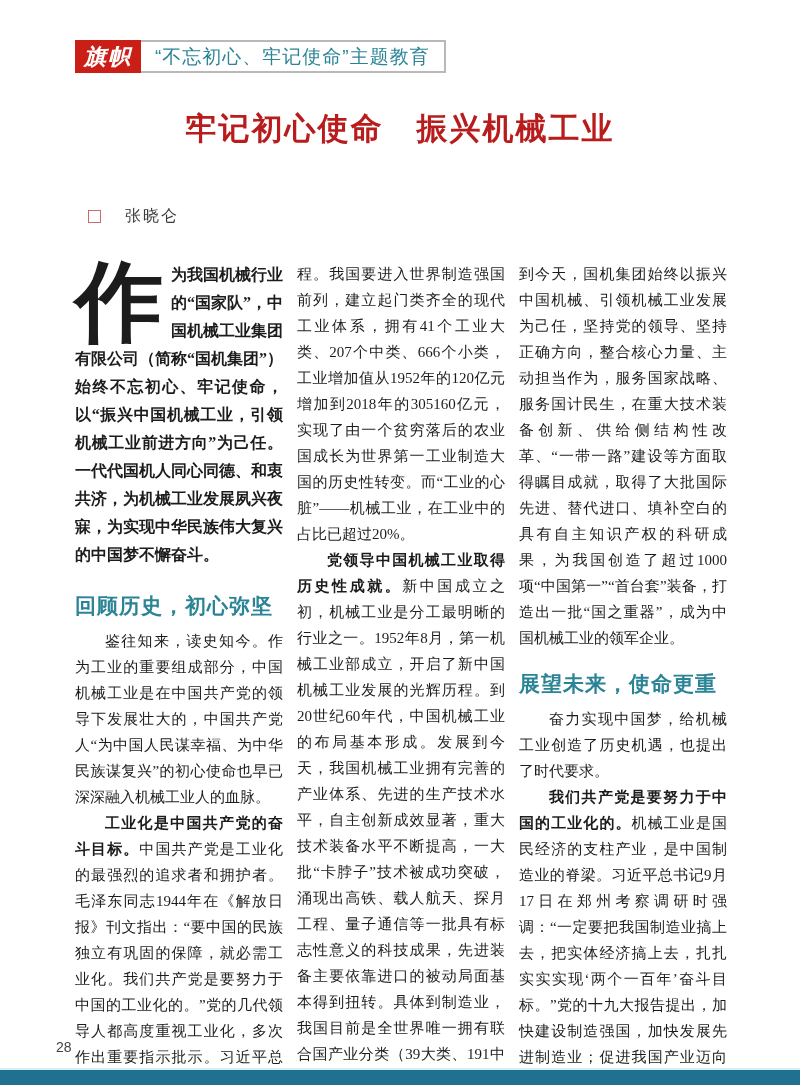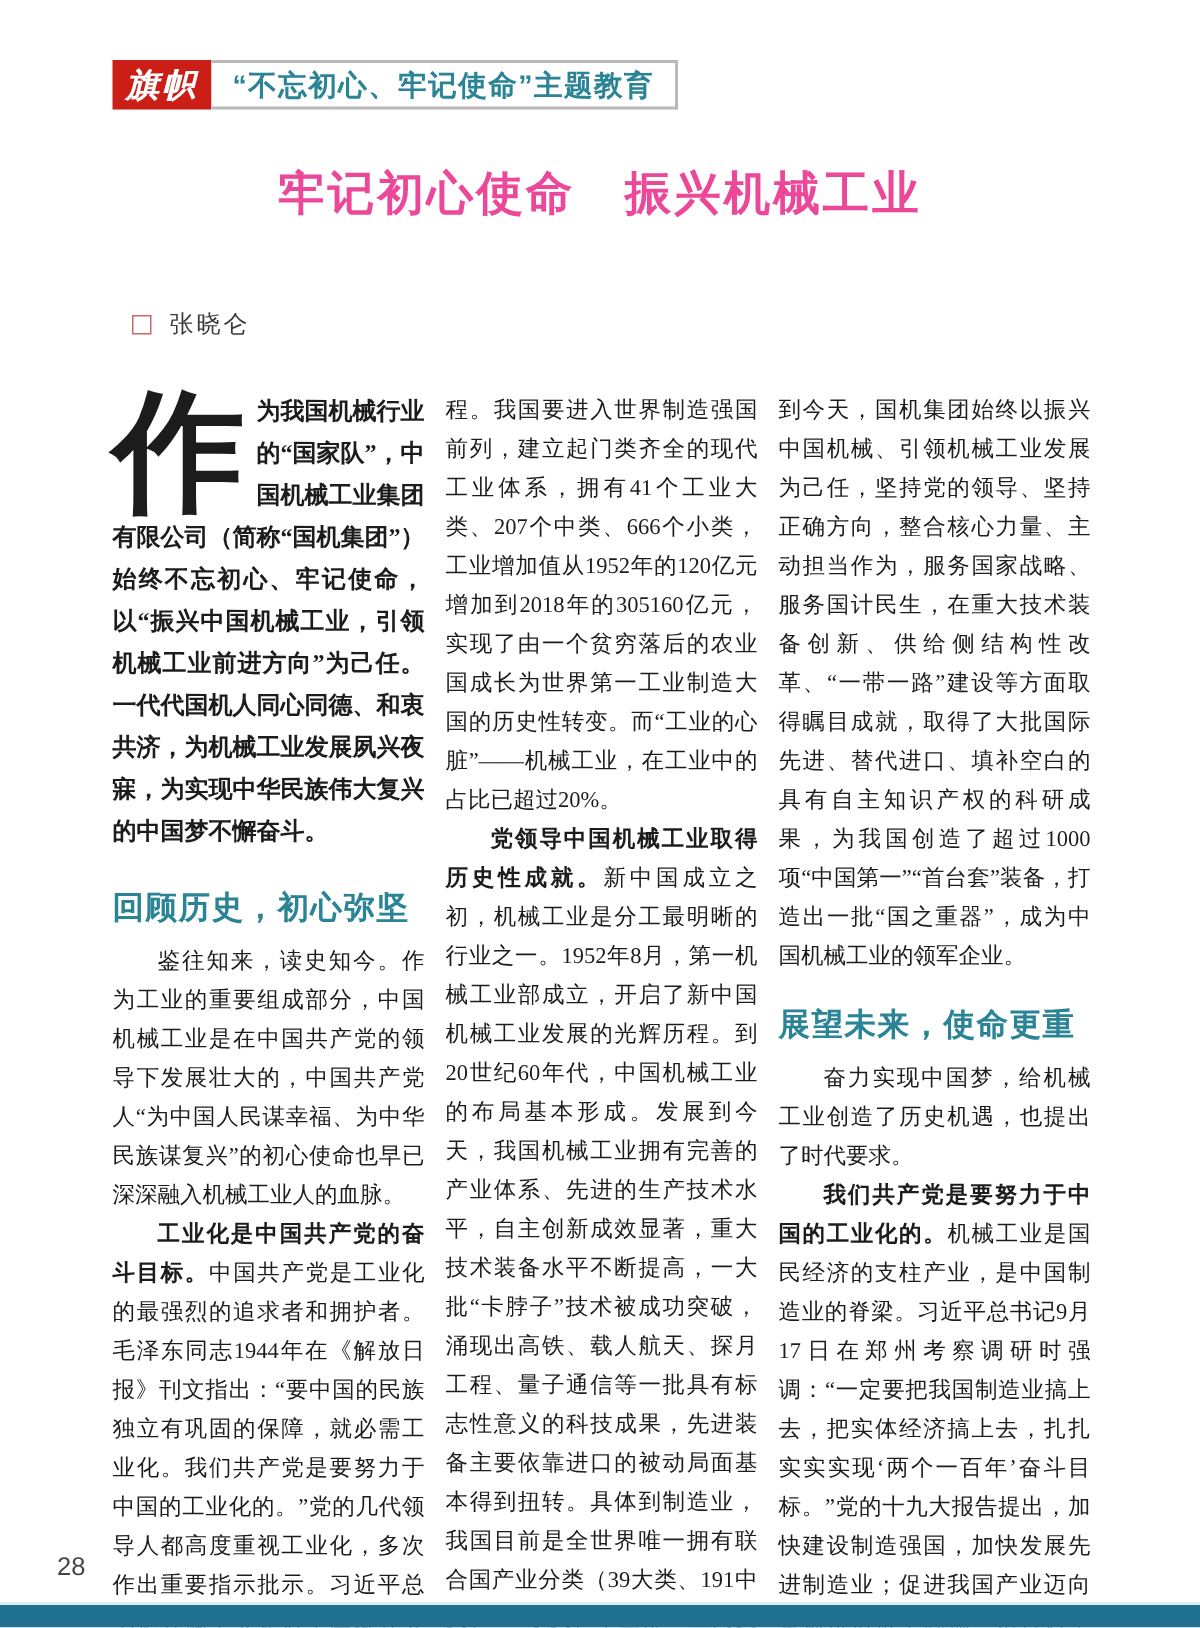--- a/index.html
+++ b/index.html
@@ -19,36 +19,36 @@
   .logo {
     background:#cb1e17; color:#ffffff;
     width:66px; display:flex; align-items:center; justify-content:center;
     font-family:"Liberation Serif","DejaVu Serif",serif;
     font-weight:bold; font-style:italic; font-size:22px; letter-spacing:2px;
   }
   .badge {
     border:2px solid #b9b9b9; border-left:none;
     background:#ffffff; display:flex; align-items:center;
     padding:12px 14px;
-    color:#2b8495; font-weight:bold; font-size:19px;
+    color:#2b8495; font-weight:normal; font-size:19px;
     font-family:"Liberation Sans","DejaVu Sans",sans-serif;
     letter-spacing:1px;
   }
 
   
   .title {
     position:absolute; top:108px; left:0; width:100%;
     text-align:center;
-    color:#ec4899; font-weight:bold; font-size:31px;
+    color:#b91c1c; font-weight:bold; font-size:31px;
     font-family:"Liberation Sans","DejaVu Sans",sans-serif;
     letter-spacing:2px;
   }
 
   
-  .author { position:absolute; top:206px; left:88px; display:flex; align-items:center; gap:12px; }
+  .author { position:absolute; top:206px; left:88px; display:flex; align-items:center; gap:24px; }
   .author-box {
     width:13px; height:13px; border:1.5px solid #c96a66; background:#fff; display:inline-block;
   }
   .author-name { font-size:16px; color:#3a3a3a; letter-spacing:2px; }
 
   
   .columns {
     position:absolute; top:261px; left:75px; width:652px;
     display:flex; gap:14px;
   }
@@ -68,22 +68,22 @@
 
   .sec-heading {
     color:#2b8495; font-weight:bold; font-size:21px;
     font-family:"Liberation Sans","DejaVu Sans",sans-serif;
     margin:20px 0 9px 0; letter-spacing:1px;
   }
   .sec-heading.first { margin-top:24px; }
 
   
   .page-number {
-    position:absolute; left:38px; bottom:30px;
-    font-size:17px; color:#444;
+    position:absolute; left:56px; bottom:30px;
+    font-size:14px; color:#444;
     font-family:"Liberation Sans","DejaVu Sans",sans-serif;
   }
   .bottom-bar {
     position:absolute; left:0; bottom:0; width:100%; height:17px;
     background:#20718f; border-top:2px solid #d9eff3;
   }
 </style>
 </head>
 <body>
 

